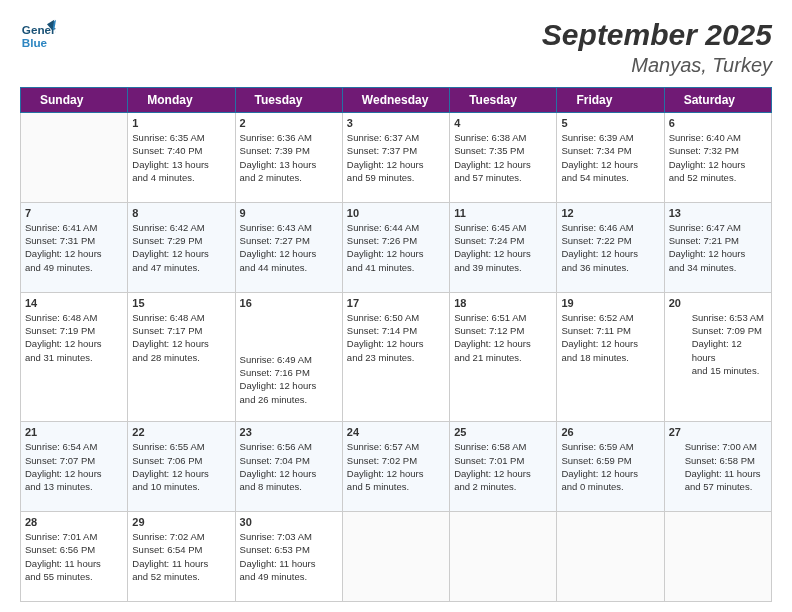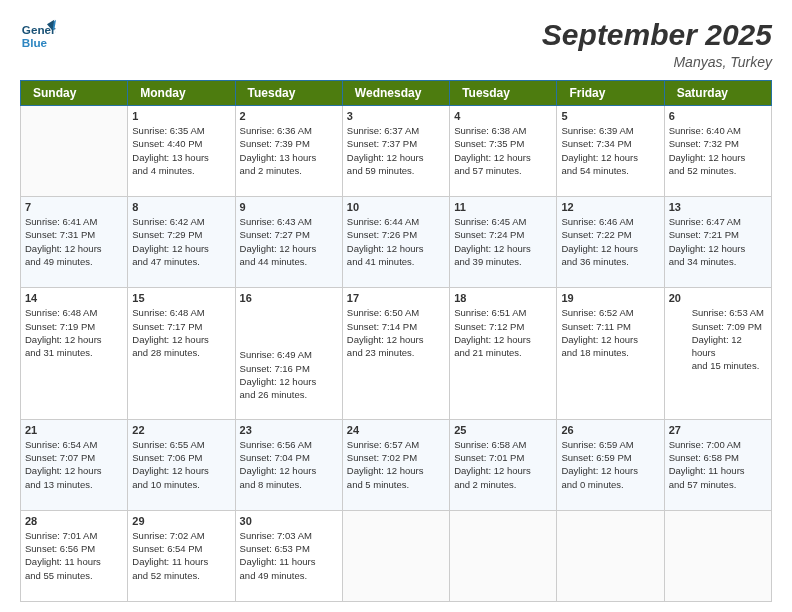--- a/index.html
+++ b/index.html
@@ -35,37 +35,37 @@
     .title-block {
       text-align: right;
       font-style: italic;
     }
     .main-title {
       font-size: 30px;
       font-weight: bold;
       color: #333;
     }
     .subtitle {
-      font-size: 14px;
+      font-size: 20px;
       color: #555;
       margin-top: 2px;
     }
     .calendar {
       flex: 1;
       border: 1px solid #ccc;
       border-collapse: collapse;
       width: 100%;
       table-layout: fixed;
     }
     .calendar th {
-      background-color: #4d7c0f;
+      background-color: #701a75;
       color: #fff;
       font-size: 12px;
       font-weight: bold;
-      padding: 5px 12px;
+      padding: 5px 19px;
       text-align: left;
       border: 1px solid #2471a3;
     }
     .calendar td {
       border: 1px solid #ccc;
       vertical-align: top;
       padding: 4px 4px 4px 4px;
       font-size: 10px;
       color: #333;
       height: 82px;
@@ -118,21 +118,21 @@
           <th>Friday</th>
           <th>Saturday</th>
         </tr>
     </thead>
     <tbody id="calendar-body">
     <tr>
           <td class="empty-cell"></td>
           <td>
             <span class="day-num">1</span>
             <div class="cell-text" style="white-space: pre-line;">Sunrise: 6:35 AM
-Sunset: 4:40 PM
+Sunset: 7:40 PM
 Daylight: 13 hours
 and 4 minutes.</div>
           </td>
           <td>
             <span class="day-num">2</span>
             <div class="cell-text" style="white-space: pre-line;">Sunrise: 6:36 AM
 Sunset: 7:39 PM
 Daylight: 13 hours
 and 2 minutes.</div>
           </td>
@@ -305,21 +305,21 @@
           </td>
           <td>
             <span class="day-num">26</span>
             <div class="cell-text" style="white-space: pre-line;">Sunrise: 6:59 AM
 Sunset: 6:59 PM
 Daylight: 12 hours
 and 0 minutes.</div>
           </td>
           <td>
             <span class="day-num">27</span>
-            <div class="cell-text" style="white-space: pre-line;">Sunrise: 7:00 AM
+            <div class="cell-text" style="white-space: pre-line; margin-left: 16px;">Sunrise: 7:00 AM
 Sunset: 6:58 PM
 Daylight: 11 hours
 and 57 minutes.</div>
           </td>
         </tr>
         <tr>
           <td>
             <span class="day-num">28</span>
             <div class="cell-text" style="white-space: pre-line;">Sunrise: 7:01 AM
 Sunset: 6:56 PM

